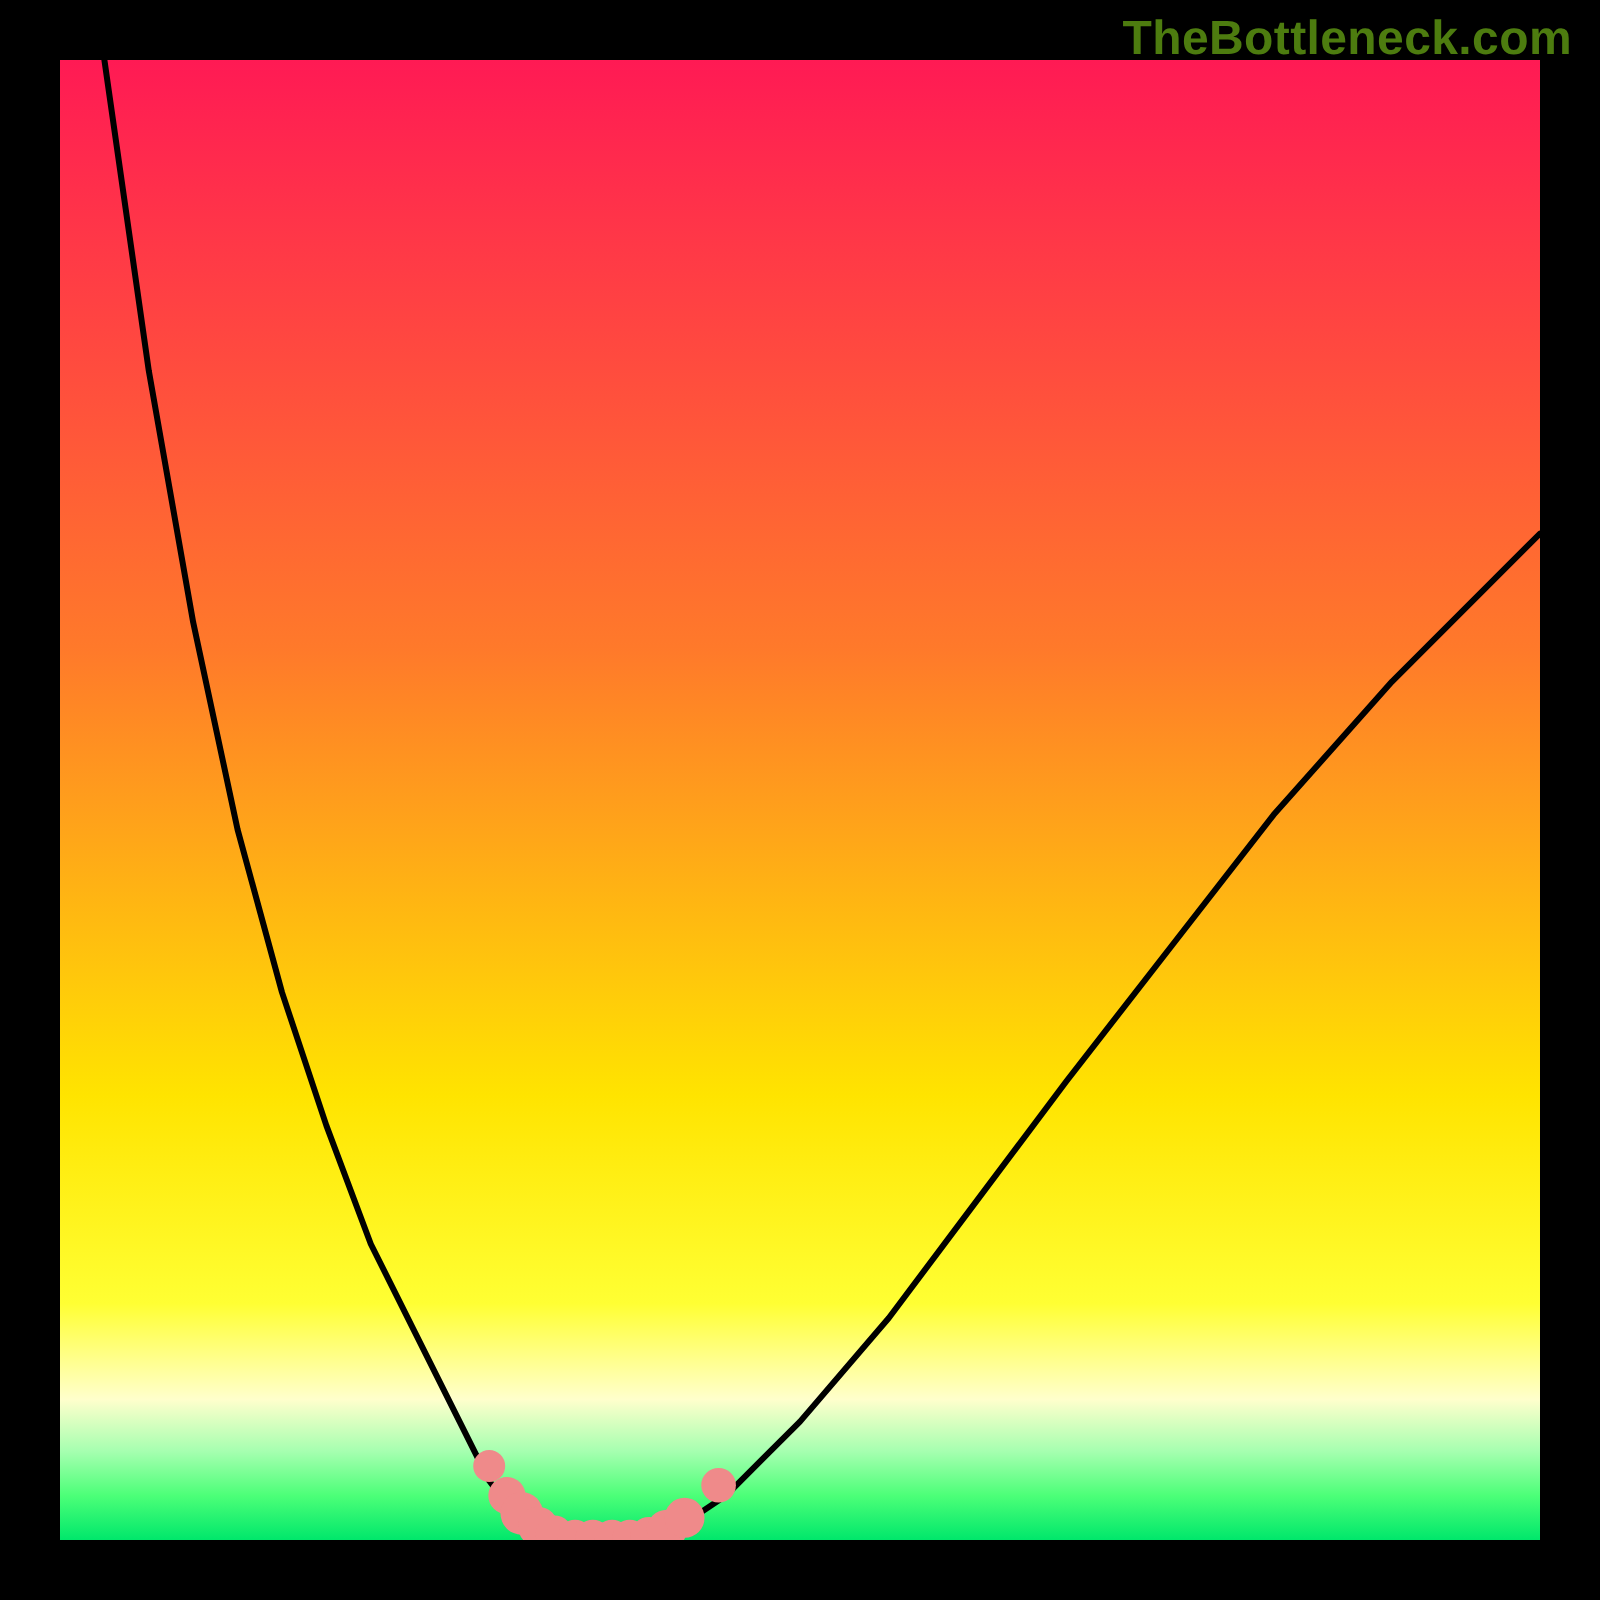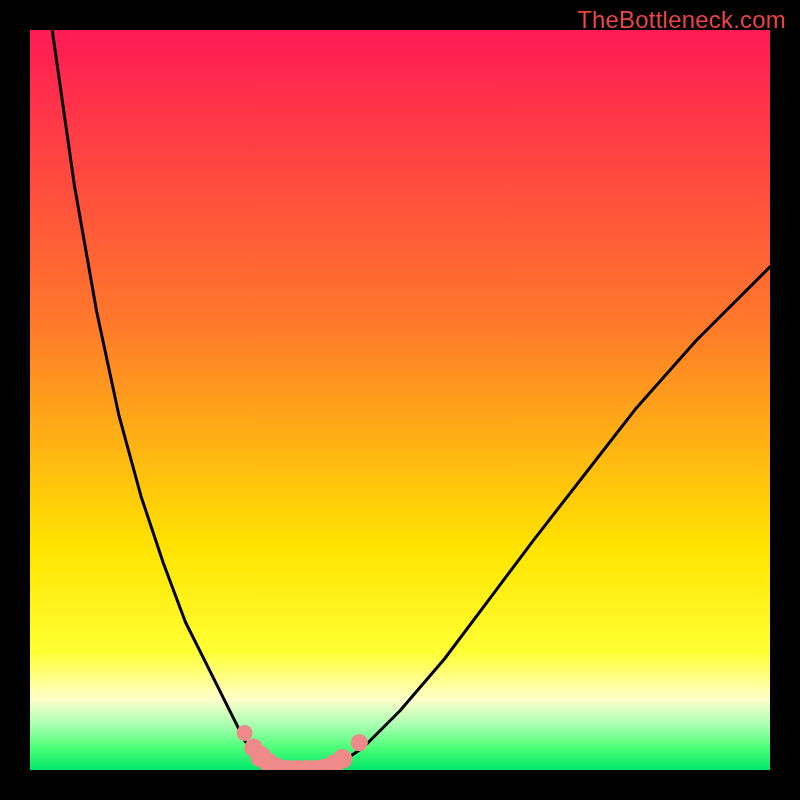--- a/index.html
+++ b/index.html
@@ -31,23 +31,23 @@
     position: absolute;
     left: 0;
     top: 0;
     width: 100%;
     height: 100%;
   }
   .watermark {
     position: absolute;
     top: 6px;
     right: 14px;
-    color: #ef4444;
+    color: #4d7c0f;
     font-size: 24px;
-    font-weight: 400;
+    font-weight: 700;
     letter-spacing: 0.2px;
     z-index: 5;
   }
   svg.curve {
     position: absolute;
     left: 0;
     top: 0;
     width: 100%;
     height: 100%;
     z-index: 3;

